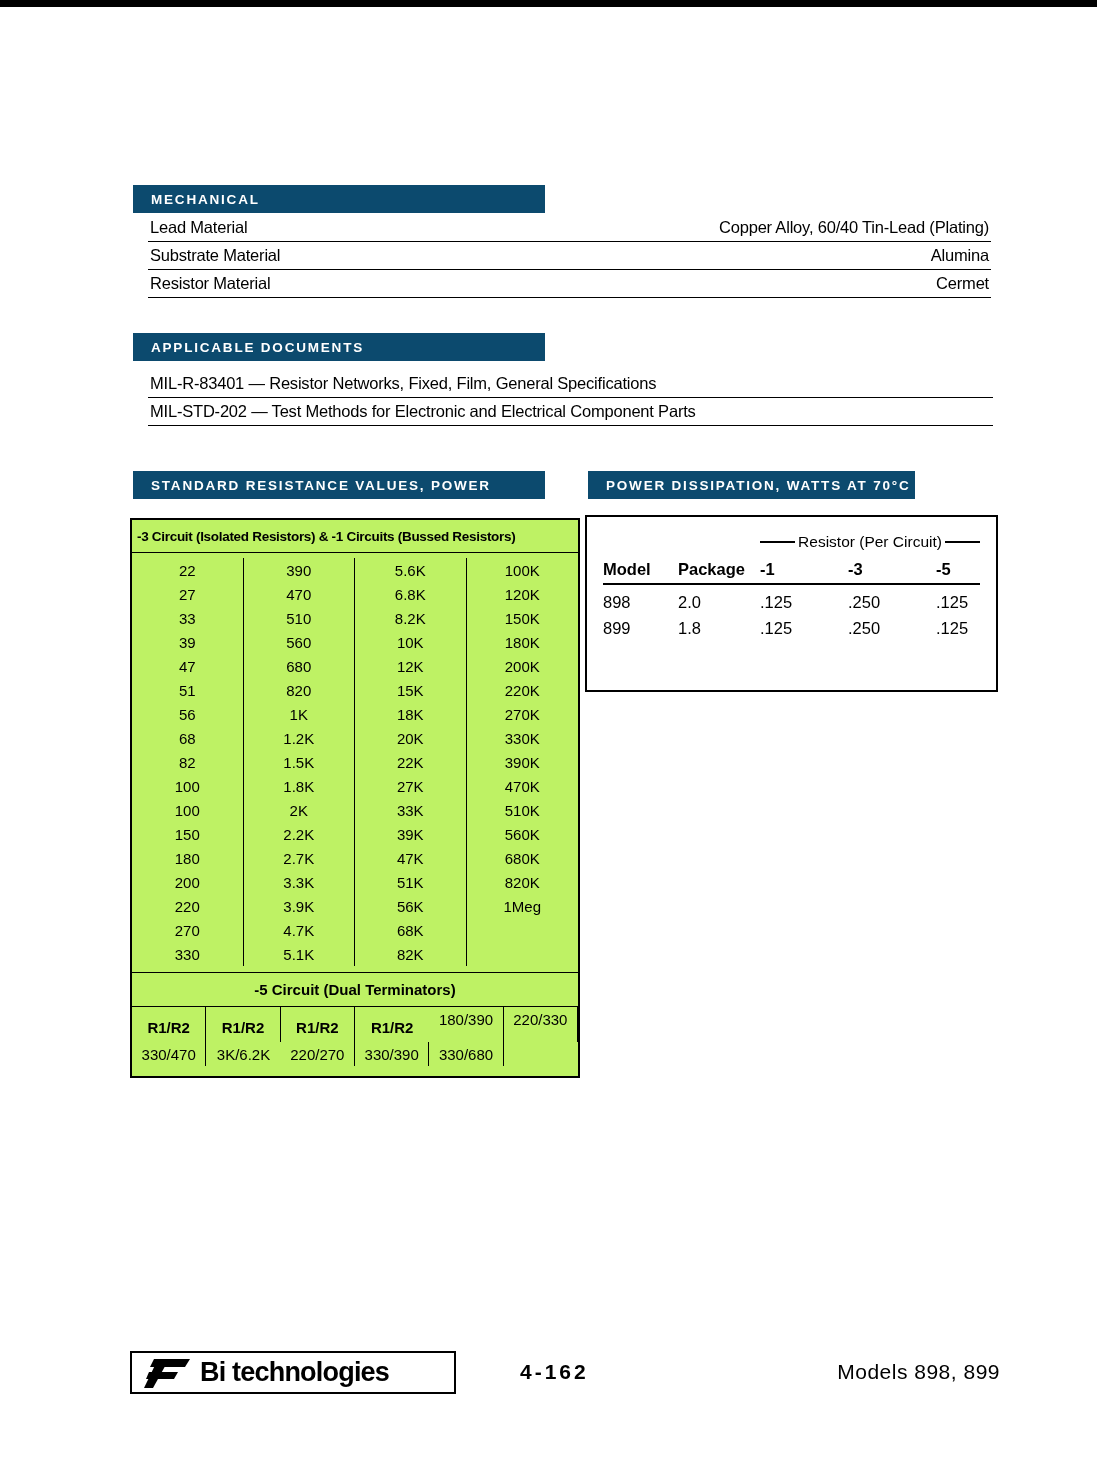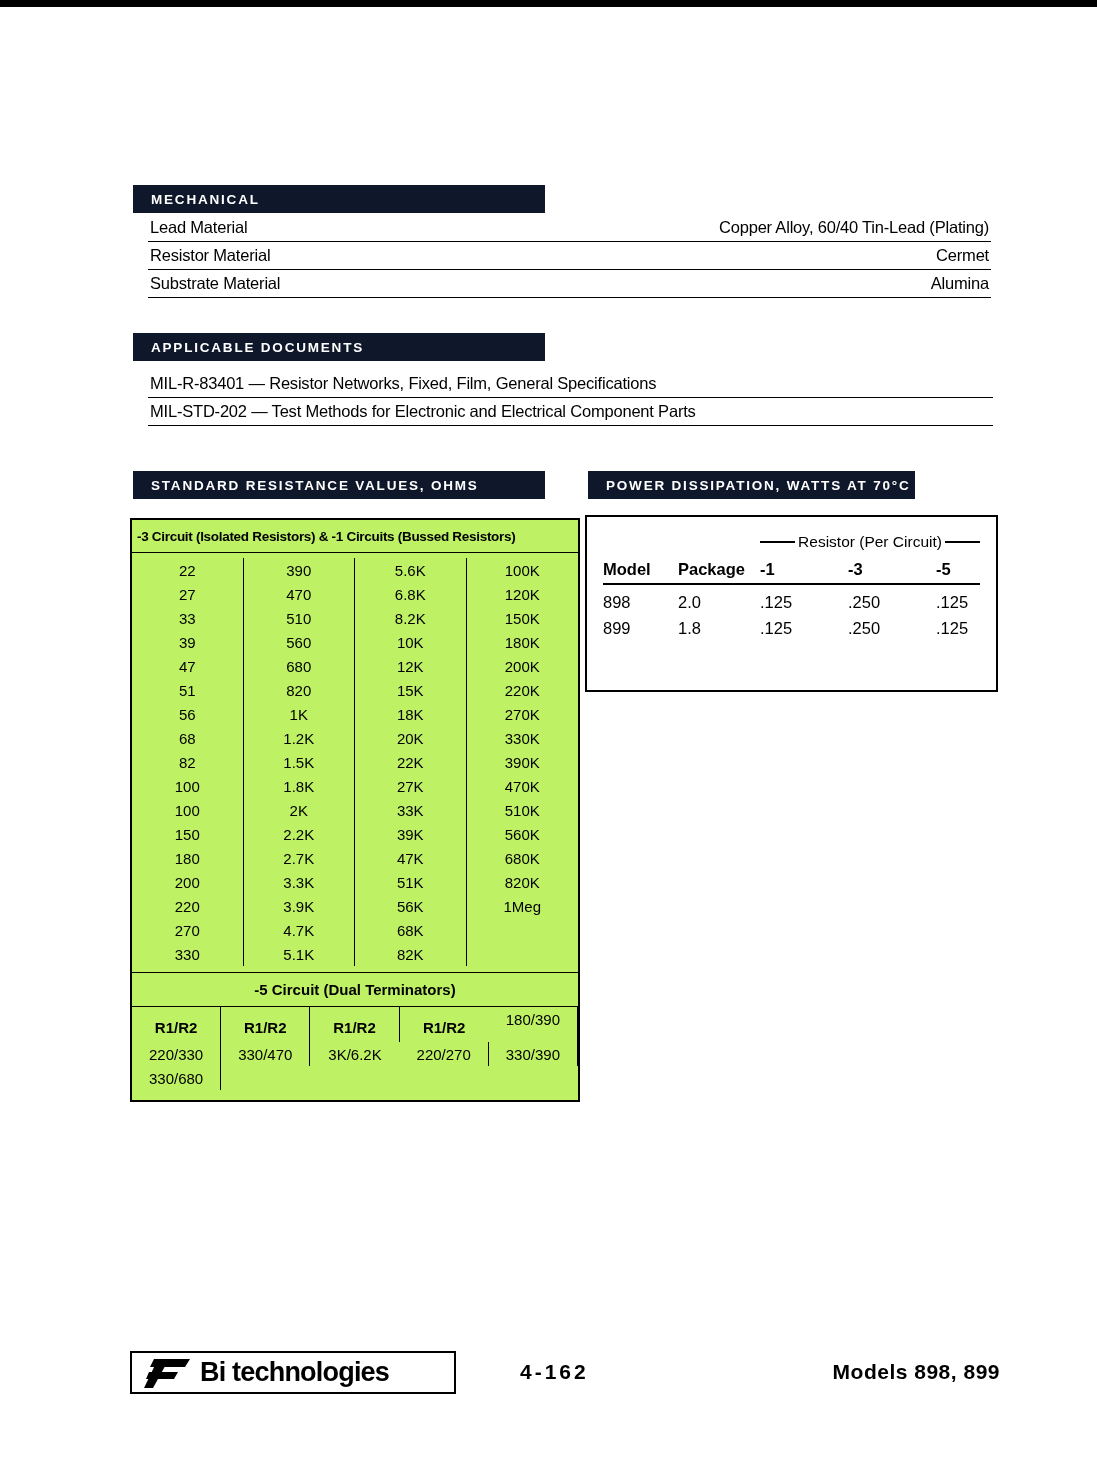--- a/index.html
+++ b/index.html
@@ -10,21 +10,21 @@
     margin:0 auto;
     background:#ffffff;
     font-family:"Liberation Sans", sans-serif;
     color:#000;
     overflow:hidden;
   }
   .top-edge {
     position:absolute; top:0; left:0; width:100%; height:7px; background:#000;
   }
   .bar {
-    position:absolute; height:28px; background:#0f172a; color:#fff;
+    position:absolute; height:28px; background:#0c4a6e; color:#fff;
     font-weight:bold; font-size:13.5px; letter-spacing:1.8px;
     display:flex; align-items:center; padding-left:18px;
   }
   .bar-mech { left:133px; top:185px; width:412px; }
   .bar-docs { left:133px; top:333px; width:412px; }
   .bar-res  { left:133px; top:471px; width:412px; }
   .bar-pow  { left:588px; top:471px; width:327px; }
 
   .kv-rows { position:absolute; left:148px; top:214px; width:843px; }
   .kv-row {
@@ -51,21 +51,21 @@
   .res-grid { display:grid; grid-template-columns:repeat(4,1fr); padding:5px 0 6px; }
   .res-cell {
     text-align:center; font-size:15px; padding:3.5px 0;
     border-right:1.5px solid #000;
   }
   .res-cell.last { border-right:none; }
   .dual-title {
     border-top:1.5px solid #000; border-bottom:1.5px solid #000;
     text-align:center; font-weight:bold; font-size:15px; padding:8px 0;
   }
-  .dual-grid { display:grid; grid-template-columns:repeat(5,1fr); padding:0 0 10px; }
+  .dual-grid { display:grid; grid-template-columns:repeat(6,1fr); padding:0 0 10px; }
   .dual-cell {
     text-align:center; font-size:15px; padding:3.5px 0;
     border-right:1.5px solid #000;
   }
   .dual-cell.hdr { font-weight:bold; padding-top:12px; padding-bottom:6px; }
   .dual-cell.last { border-right:none; }
 
   
   .pow-box {
     position:absolute; left:585px; top:515px; width:413px; height:177px;
@@ -93,58 +93,58 @@
   .logo-text {
     font-size:27px; font-weight:bold; 
     letter-spacing:-0.8px; margin-left:8px; white-space:nowrap;
   }
   .page-num {
     position:absolute; left:520px; top:1360px;
     font-size:21px; font-weight:bold; letter-spacing:3px;
   }
   .models-label {
     position:absolute; right:97px; top:1360px;
-    font-size:21px; font-weight:bold; letter-spacing:0.5px;
+    font-size:21px; font-weight:normal; letter-spacing:0.5px;
   }
 </style>
 </head>
 <body>
 
 <div class="page">
 
   <div class="top-edge"></div>
 
   <div class="bar bar-mech">
     <span>MECHANICAL</span>
   </div>
   <div class="kv-rows" id="mech-rows">
       <div class="kv-row">
         <div class="kv-label">Lead Material</div>
         <div class="kv-value">Copper Alloy, 60/40 Tin-Lead (Plating)</div>
       </div>
       <div class="kv-row">
+        <div class="kv-label">Substrate Material</div>
+        <div class="kv-value">Alumina</div>
+      </div>
+      <div class="kv-row">
         <div class="kv-label">Resistor Material</div>
         <div class="kv-value">Cermet</div>
-      </div>
-      <div class="kv-row">
-        <div class="kv-label">Substrate Material</div>
-        <div class="kv-value">Alumina</div>
       </div>
     </div>
 
   <div class="bar bar-docs">
     <span>APPLICABLE DOCUMENTS</span>
   </div>
   <div class="doc-rows" id="doc-rows">
       <div class="doc-row">MIL-R-83401 — Resistor Networks, Fixed, Film, General Specifications</div>
       <div class="doc-row">MIL-STD-202 — Test Methods for Electronic and Electrical Component Parts</div>
     </div>
 
   <div class="bar bar-res">
-    <span>STANDARD RESISTANCE VALUES, OHMS</span>
+    <span>STANDARD RESISTANCE VALUES, POWER</span>
   </div>
 
   <div class="res-table">
     <div class="res-table-header">-3 Circuit (Isolated Resistors) &amp; -1 Circuits (Bussed Resistors)</div>
     <div class="res-grid" id="res-grid">
         <div class="res-cell">22</div>
         <div class="res-cell">390</div>
         <div class="res-cell">5.6K</div>
         <div class="res-cell last">100K</div>
         <div class="res-cell">27</div>

